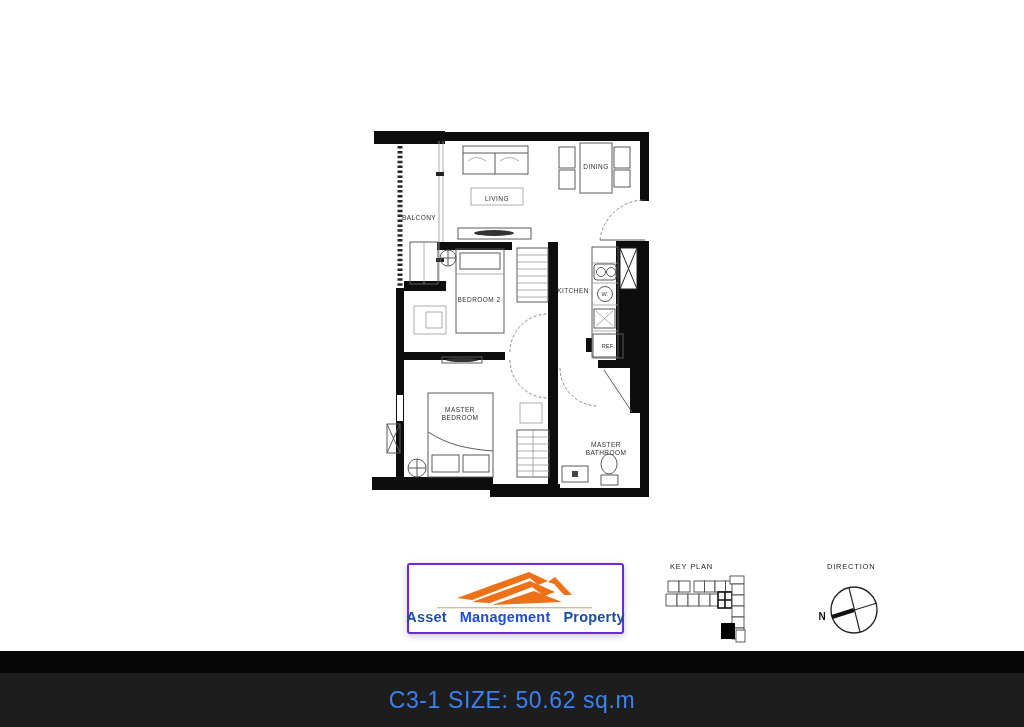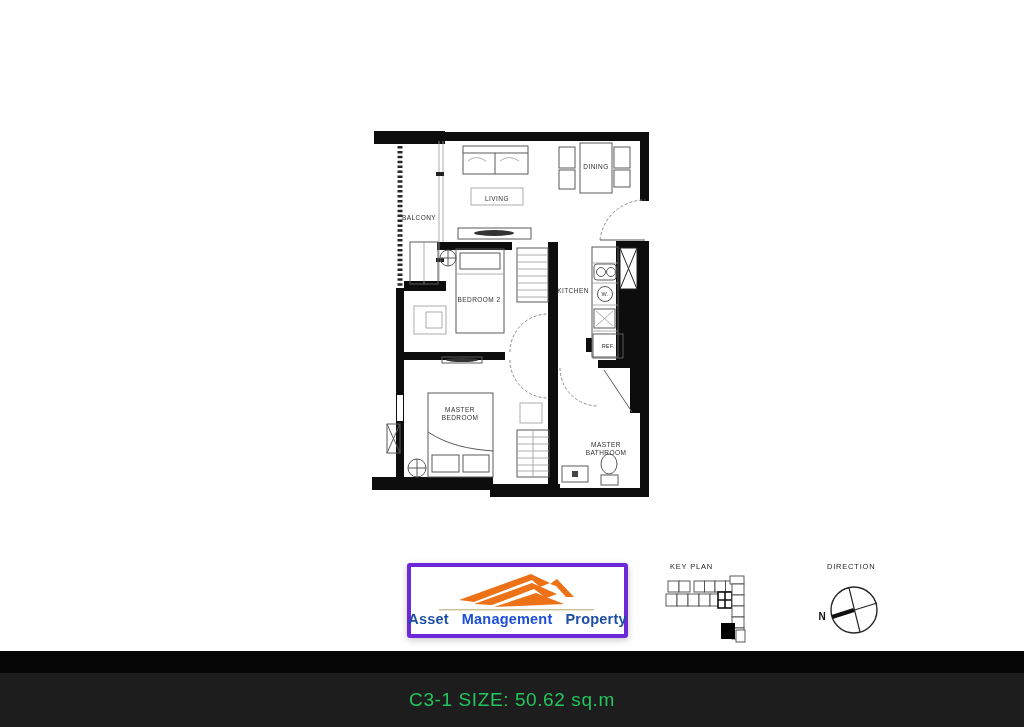--- a/index.html
+++ b/index.html
@@ -11,31 +11,31 @@
   .tiny-label{fill:#2e2e2e;font-size:5.5px;letter-spacing:.2px;}
   .section-title{fill:#242424;font-size:7.5px;letter-spacing:.8px;}
   .north-label{fill:#111;font-size:10px;font-weight:bold;}
   .wall{fill:#0d0d0d;}
   .furn{fill:none;stroke:#5a5a5a;stroke-width:1;}
   .furn-light{fill:none;stroke:#9a9a9a;stroke-width:.8;}
   .door{fill:none;stroke:#8a8a8a;stroke-width:1;stroke-dasharray:3 2;}
   .kp{fill:#ffffff;stroke:#4a4a4a;stroke-width:.9;}
   
   .logo-card{position:absolute;left:407px;top:563px;width:213px;height:67px;background:#fff;
-             border:4px solid #6d28d9;border-radius:3px;box-shadow:0 2px 7px rgba(0,0,0,.22);}
+             border:2px solid #6d28d9;border-radius:3px;box-shadow:0 2px 7px rgba(0,0,0,.22);}
   .logo-mountains{position:absolute;left:0;top:0;}
   .logo-words{position:absolute;left:0;right:0;top:44px;display:flex;justify-content:center;
               gap:13px;font-size:14.5px;font-weight:bold;letter-spacing:.2px;}
   .w-blue{color:#1E4FA3;}
   .w-orange{color:#1d4ed8;}
   
   .strip{position:absolute;left:0;top:651px;width:1024px;height:22px;background:#060606;}
   .footer{position:absolute;left:0;top:673px;width:1024px;height:54px;background:#1d1d1d;
           display:flex;align-items:center;justify-content:center;}
-  .footer span{color:#22c55e;font-size:19px;letter-spacing:.6px;font-weight:normal;}
+  .footer span{color:#3b82f6;font-size:23px;letter-spacing:.6px;font-weight:normal;}
 </style>
 </head>
 <body>
 
 <div class="page">
 
   <svg class="plan-svg" width="1024" height="651" viewBox="0 0 1024 651">
 
     <g>
       <rect class="wall" x="374" y="131" width="71" height="13"></rect>

